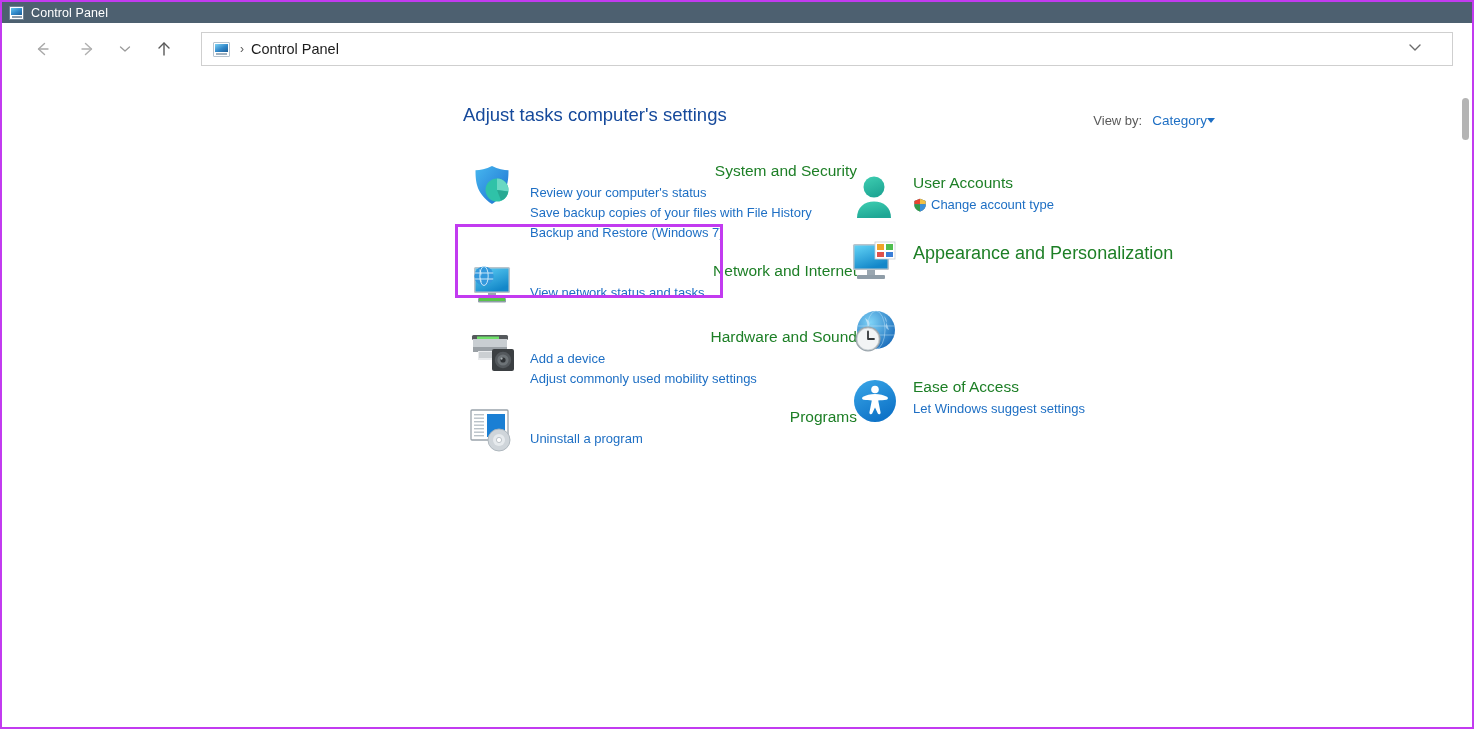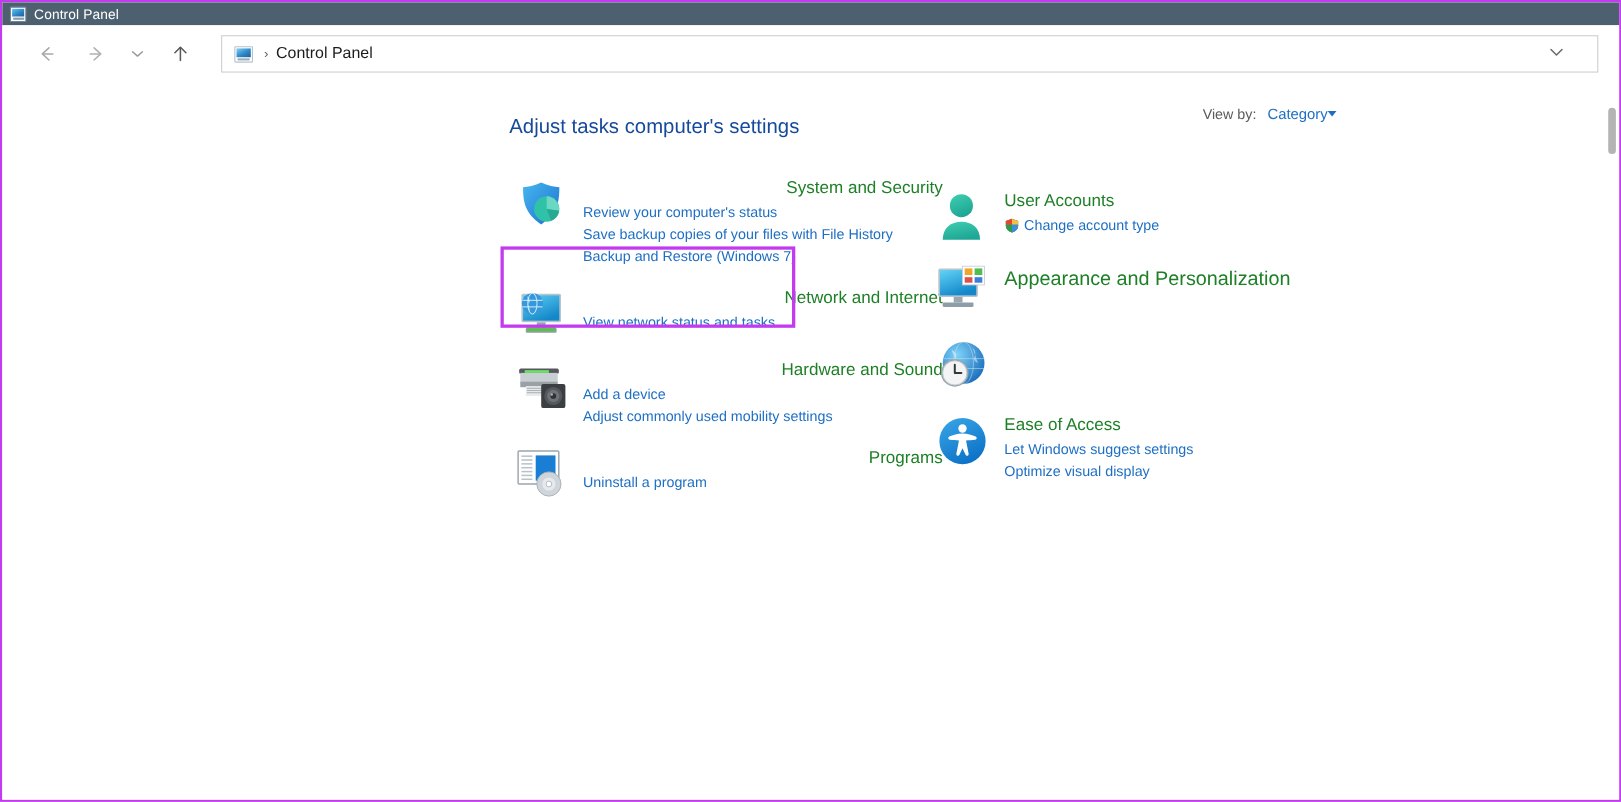--- a/index.html
+++ b/index.html
@@ -177,21 +177,21 @@
   .page-head {
     position: absolute;
     left: 461px; top: 29px;
     color: #15499b;
     font-size: 18.5px;
     white-space: nowrap;
   }
 
   .viewby {
     position: absolute;
-    right: 244px; top: 21px;
+    right: 244px; top: 38px;
     display: flex;
     align-items: center;
     white-space: nowrap;
   }
   .viewby-label {
     color: #5a5a5a;
     font-size: 13px;
     margin-right: 10px;
   }
   .viewby-value {
@@ -565,21 +565,20 @@
                 </linearGradient>
               </defs>
               <circle cx="24" cy="24" r="21" fill="url(#gEase)"></circle>
               <circle cx="24" cy="12.5" r="3.8" fill="#ffffff"></circle>
               <path d="M24 17 C28.5 17 33 18.4 36 19.8 C37.4 20.5 37.2 22.6 35.5 22.8 C32.6 23.2 29.6 23.4 27.2 23.4 L29.6 35.4 C29.9 37.1 27.6 38.1 26.8 36.5 L24 30.4 L21.2 36.5 C20.4 38.1 18.1 37.1 18.4 35.4 L20.8 23.4 C18.4 23.4 15.4 23.2 12.5 22.8 C10.8 22.6 10.6 20.5 12 19.8 C15 18.4 19.5 17 24 17 Z" fill="#ffffff"></path>
             </svg>
           </div>
           <div class="cat-body">
             <div class="cat-title">Ease of Access</div>
             <div class="cat-link">Let Windows suggest settings</div>
-            <div class="cat-link">Optimize visual display</div>
           </div>
         </div>
       </div>
     </div>
 
     <div class="highlight"></div>
   </div>
 </div>
 
 </body></html>

